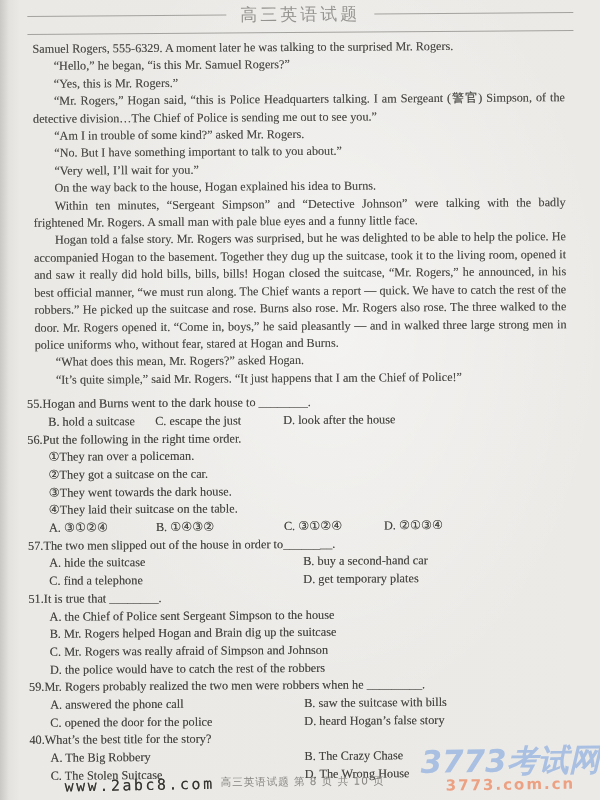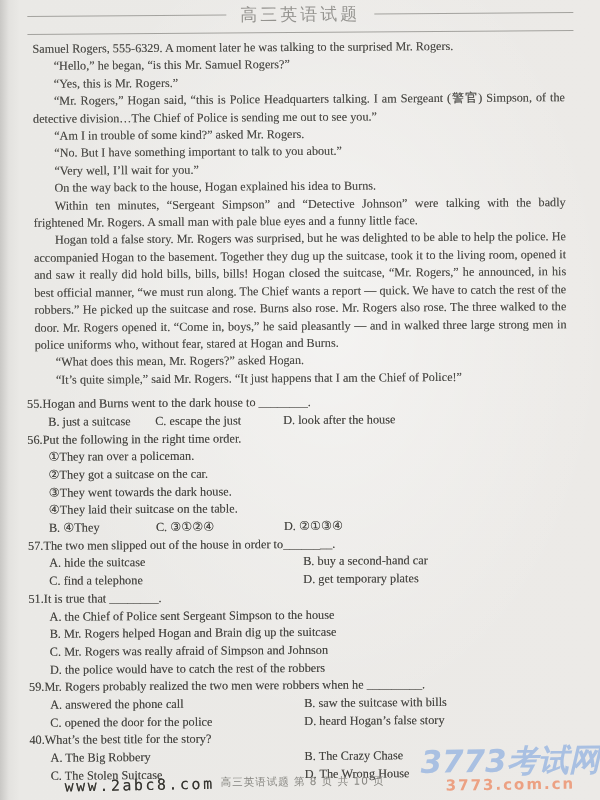--- a/index.html
+++ b/index.html
@@ -87,33 +87,34 @@
         <p class="para indent">Within ten minutes, “Sergeant Simpson” and “Detective Johnson” were talking with the badly frightened Mr. Rogers. A small man with pale blue eyes and a funny little face.</p>
         <p class="para indent">Hogan told a false story. Mr. Rogers was surprised, but he was delighted to be able to help the police. He accompanied Hogan to the basement. Together they dug up the suitcase, took it to the living room, opened it and saw it really did hold bills, bills, bills! Hogan closed the suitcase, “Mr. Rogers,” he announced, in his best official manner, “we must run along. The Chief wants a report — quick. We have to catch the rest of the robbers.” He picked up the suitcase and rose. Burns also rose. Mr. Rogers also rose. The three walked to the door. Mr. Rogers opened it. “Come in, boys,” he said pleasantly — and in walked three large strong men in police uniforms who, without fear, stared at Hogan and Burns.</p>
         <p class="para indent">“What does this mean, Mr. Rogers?” asked Hogan.</p>
         <p class="para indent">“It’s quite simple,” said Mr. Rogers. “It just happens that I am the Chief of Police!”</p>
       </div>
 
     <div class="questions">
         <div class="q-block">
           <div class="q-stem"><span class="q-num">55.</span><span class="q-text">Hogan and Burns went to the dark house to ________.</span></div>
           <div class="q-options cols-4">
-            <div class="q-option">B. just a suitcase</div>
+            <div class="q-option">B. hold a suitcase</div>
             <div class="q-option">C. escape the just</div>
             <div class="q-option">D. look after the house</div>
           </div>
         </div>
         <div class="q-block">
           <div class="q-stem"><span class="q-num">56.</span><span class="q-text">Put the following in the right time order.</span></div>
           <div class="q-item">①They ran over a policeman.</div>
           <div class="q-item">②They got a suitcase on the car.</div>
           <div class="q-item">③They went towards the dark house.</div>
           <div class="q-item">④They laid their suitcase on the table.</div>
           <div class="q-options cols-4">
-            <div class="q-option">B. ④They</div>
+            <div class="q-option">A. ③①②④</div>
+            <div class="q-option">B. ①④③②</div>
             <div class="q-option">C. ③①②④</div>
             <div class="q-option">D. ②①③④</div>
           </div>
         </div>
         <div class="q-block">
           <div class="q-stem"><span class="q-num">57.</span><span class="q-text">The two men slipped out of the house in order to________.</span></div>
           <div class="q-options cols-2">
             <div class="q-option">A. hide the suitcase</div>
             <div class="q-option">B. buy a second-hand car</div>
             <div class="q-option">C. find a telephone</div>

